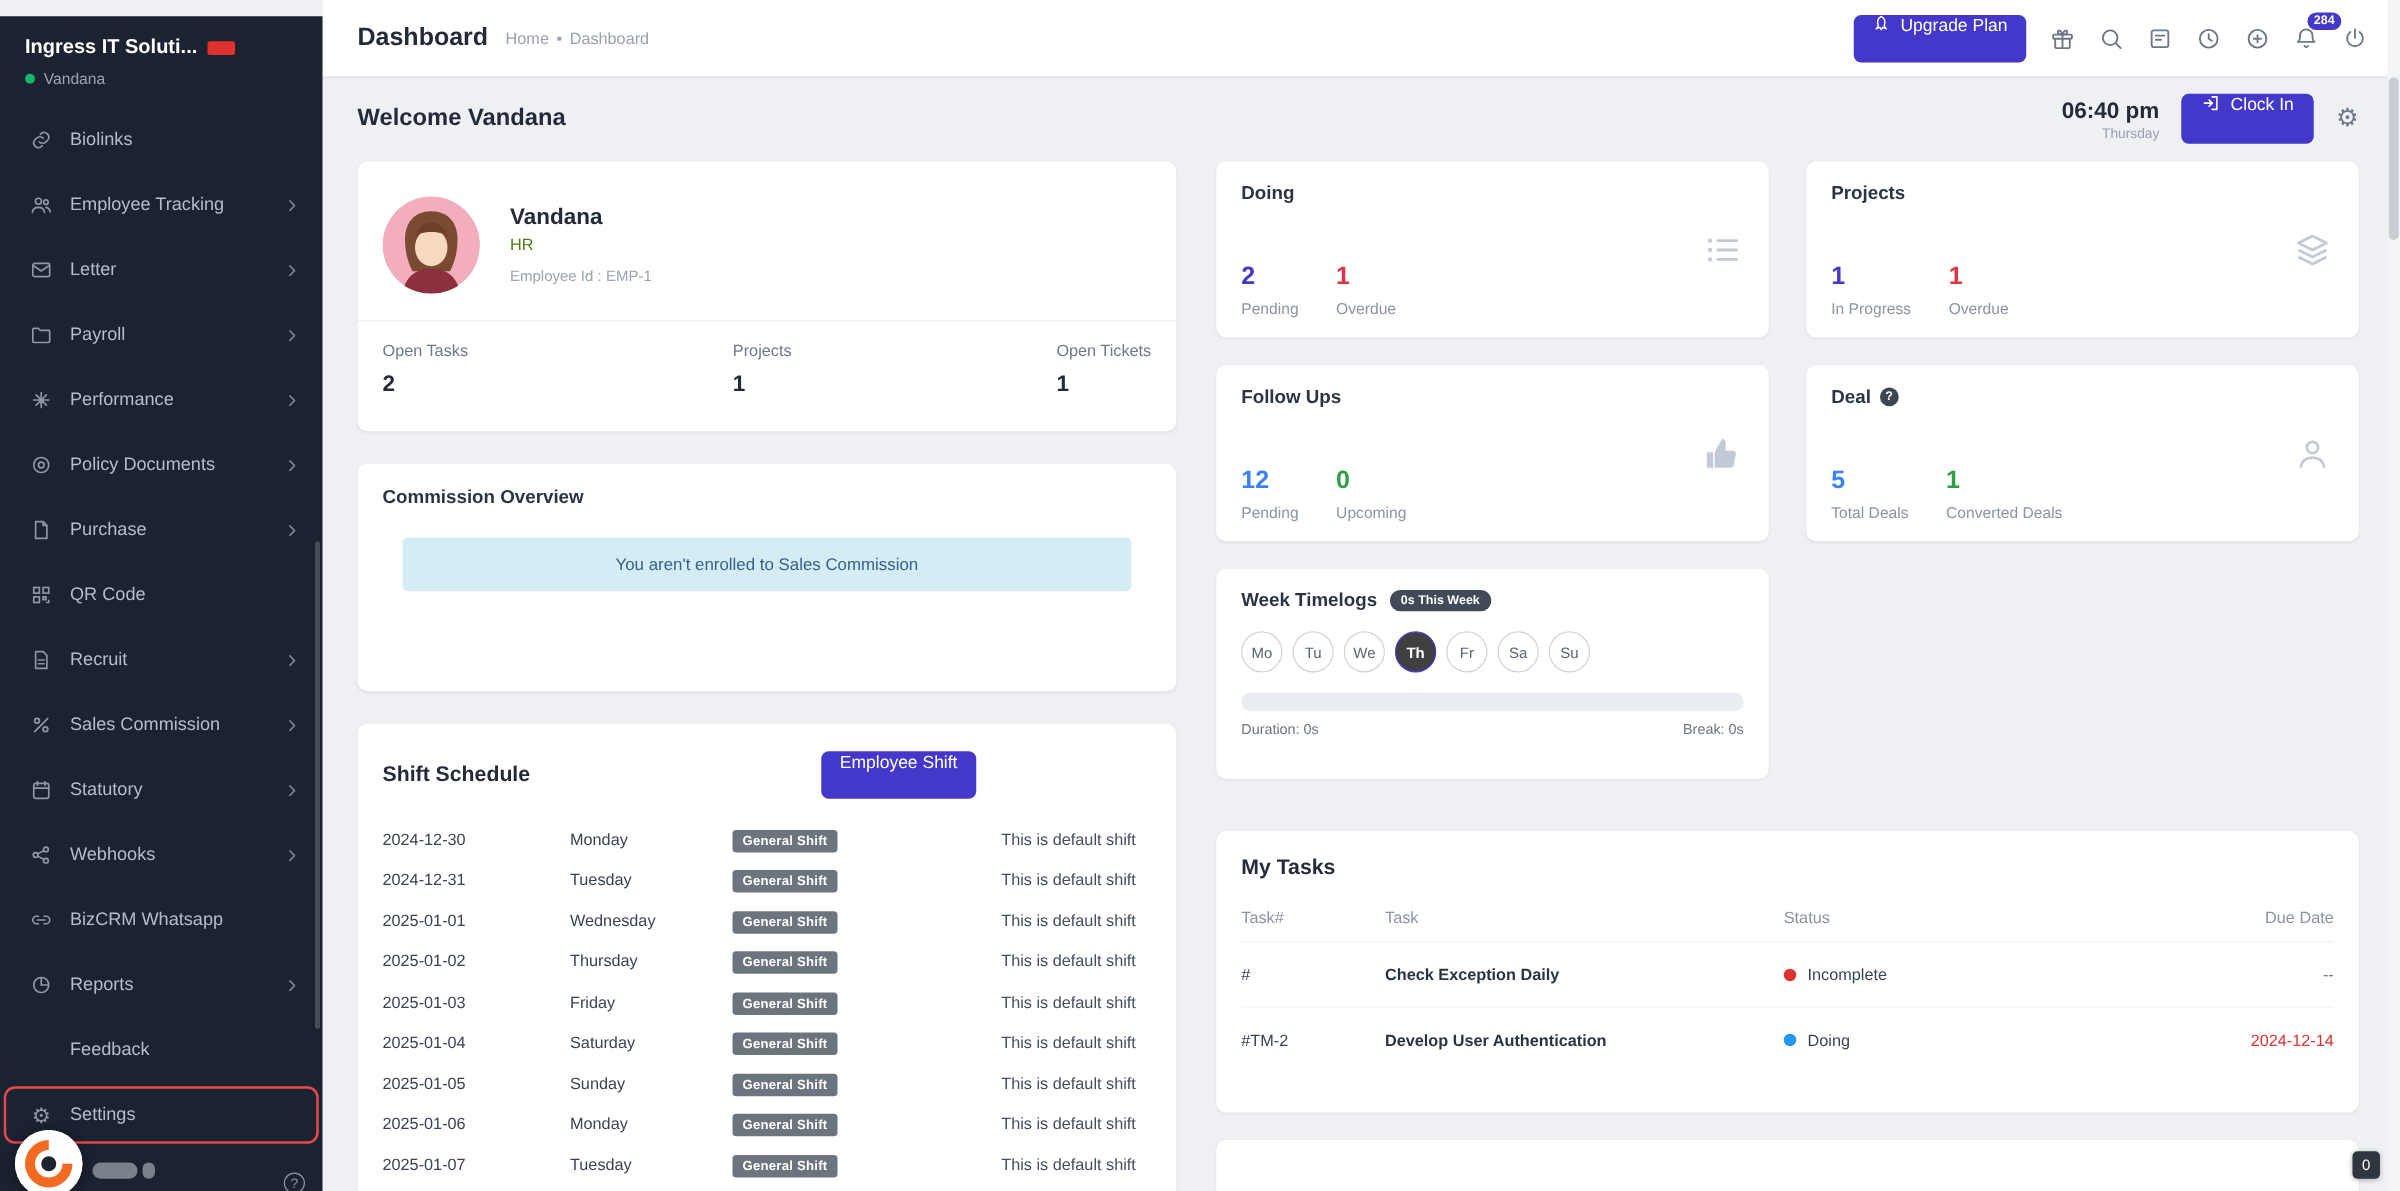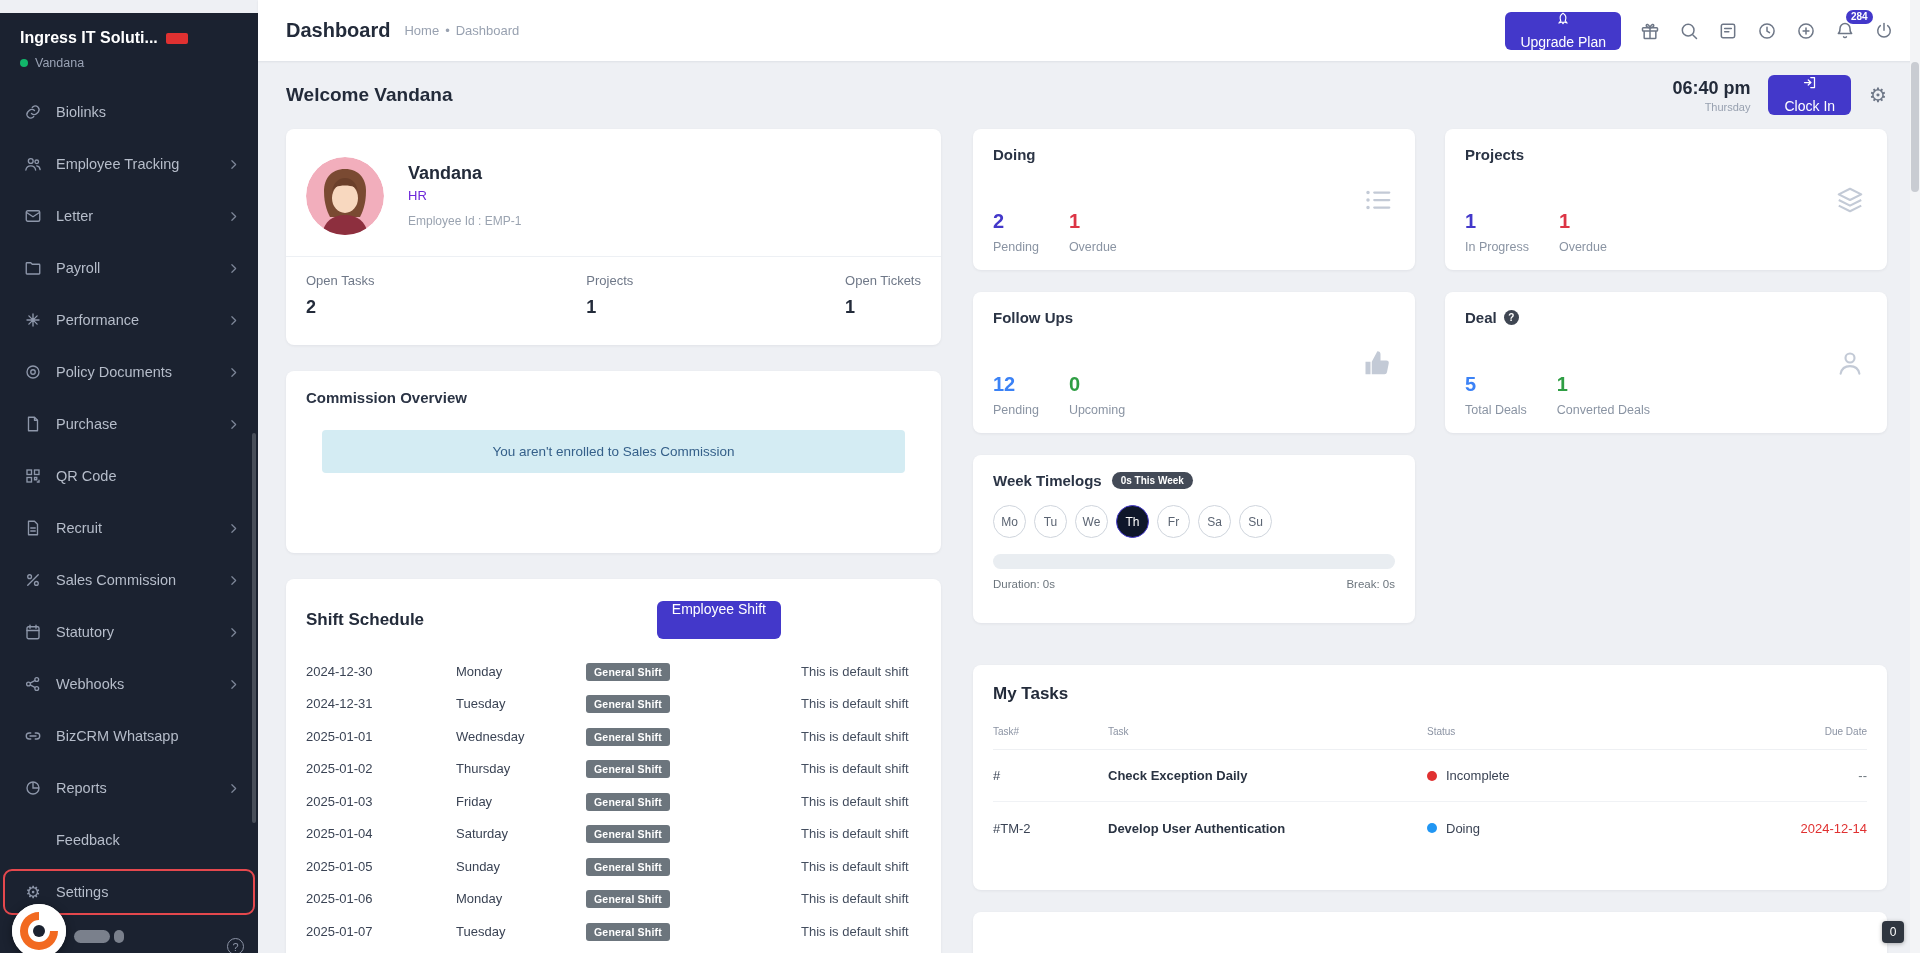--- a/index.html
+++ b/index.html
@@ -29,21 +29,21 @@
   .skel-pill.p1 { left:74px; bottom:23px; width:36px; }
   .skel-pill.p2 { left:114px; bottom:23px; width:10px; }
   .help-circle { position:absolute; right:14px; bottom:11px; width:17px; height:17px; border:1.5px solid #8b93a5; color:#8b93a5; border-radius:50%; font-size:11px; display:flex; align-items:center; justify-content:center; cursor:pointer; }
 
   
   .main { position:absolute; left:258px; top:0; right:0; height:100%; }
   .topbar { height:61px; background:#fff; display:flex; align-items:center; justify-content:space-between; padding:0 26px 0 28px; box-shadow:0 1px 2px rgba(16,24,40,.07); position:relative; z-index:2; }
   .tb-left { display:flex; align-items:center; gap:14px; }
   .tb-left h1 { font-size:20px; color:#232b3a; font-weight:700; }
   .crumb { font-size:13px; color:#98a1b0; display:flex; gap:6px; align-items:center; }
-  .btn-primary { background:#4338ca; color:#fff; border:none; border-radius:6px; display:inline-flex; align-items:center; gap:8px; font-size:14px; font-family:inherit; cursor:pointer;flex-direction:column; }
+  .btn-primary { background:#4338ca; color:#fff; border:none; border-radius:6px; display:inline-flex; align-items:flex-start; gap:8px; font-size:14px; font-family:inherit; cursor:pointer; }
   .upgrade { height:38px; padding:0 15px; }
   .tb-right { display:flex; align-items:center; gap:19px; }
   .hicon { color:#6e7787; display:inline-flex; cursor:pointer; position:relative; }
   .bell-badge { position:absolute; top:-11px; left:11px; background:#4338ca; color:#fff; font-size:10px; padding:1.5px 5px; border-radius:8px; font-weight:700; }
 
   .content { padding:12px 33px 0 28px; }
   .welcome-row { display:flex; align-items:center; justify-content:space-between; height:44px; margin-bottom:12px;gap:22px; }
   .welcome-row h2 { font-size:19px; color:#232b3a; font-weight:700; }
   .wr-right { display:flex; align-items:center; gap:18px; }
   .timebox { text-align:right; }
@@ -55,21 +55,21 @@
   .cols { display:flex; gap:32px; align-items:flex-start; }
   .left-col { flex:0 0 655px; width:655px; display:flex; flex-direction:column; gap:26px; }
   .right-col { flex:1; display:grid; grid-template-columns:1fr 1fr; gap:22px 30px; align-content:start; }
   .card { background:#fff; border-radius:8px; box-shadow:0 1px 3px rgba(16,24,40,.06); }
 
   
   .profile-card { height:216px; }
   .p-top { display:flex; align-items:center; gap:24px; padding:22px 20px 16px; height:127px; }
   .avatar { width:78px; height:78px; border-radius:50%; overflow:hidden; flex:0 0 78px; }
   .p-name { font-size:18px; font-weight:700; color:#232b3a; }
-  .p-role { font-size:13px; color:#6d28d9; margin-top:4px; }
+  .p-role { font-size:13px; color:#4d7c0f; margin-top:4px; }
   .p-emp { font-size:12px; color:#9aa3b0; margin-top:11px; }
   .p-stats { border-top:1px solid #edf0f4; display:flex; justify-content:space-between; padding:16px 20px 0; }
   .pst .lbl { font-size:13px; color:#6f7888; }
   .pst .val { font-size:18px; font-weight:700; color:#232b3a; margin-top:9px; }
 
   
   .commission-card { height:182px; padding:18px 20px; }
   .card-title { font-size:15px; font-weight:700; color:#2b3445; }
   .info-banner { margin:24px 16px 0; background:#d4ecf3; color:#35608a; text-align:center; font-size:13.5px; padding:14px 10px; border-radius:4px; }
 
@@ -94,27 +94,27 @@
   .num-indigo { color:#4338ca; } .num-red { color:#dc3545; }
   .num-blue { color:#3b82f6; } .num-green { color:#2f9e44; }
   .deal-q { display:inline-flex; width:15px; height:15px; background:#3f4652; color:#fff; border-radius:50%; font-size:10px; align-items:center; justify-content:center; margin-left:7px; font-weight:700; vertical-align:2px; cursor:pointer; }
 
   
   .week-card { height:168px; padding:17px 20px; }
   .week-head { display:flex; align-items:center; gap:10px; }
   .week-badge { background:#434a57; color:#fff; font-size:10px; font-weight:700; padding:3px 9px; border-radius:9px; }
   .day-pills { display:flex; gap:8px; margin-top:16px; }
   .pill { width:33px; height:33px; border-radius:50%; border:1px solid #cfd5dd; color:#5b6472; font-size:12px; display:flex; align-items:center; justify-content:center; cursor:pointer; background:#fff; }
-  .pill.active { background:#0f172a; border-color:#4338ca; color:#fff; }
+  .pill.active { background:#404040; border-color:#4338ca; color:#fff;font-weight:bold; }
   .progressbar { height:15px; background:#e9edf1; border-radius:8px; margin-top:16px; }
   .week-foot { display:flex; justify-content:space-between; font-size:11.5px; color:#6c757d; margin-top:9px; }
 
   
   .mytasks-card { grid-column:1 / -1; height:225px; padding:19px 20px 0; margin-top:20px; }
-  .mt-head { display:flex; color:#8b93a3; font-size:10px; padding:22px 0 12px; border-bottom:1px solid #eef0f3; }
+  .mt-head { display:flex; color:#8b93a3; font-size:13px; padding:22px 0 12px; border-bottom:1px solid #eef0f3; }
   .mt-row { display:flex; align-items:center; height:52px; border-bottom:1px solid #f0f2f5; font-size:13px; }
   .mt-row:last-child { border-bottom:none; }
   .c1 { width:115px; }
   .c2 { flex:1; }
   .strong { font-weight:700; color:#2a3342; }
   .c3 { width:330px; display:flex; align-items:center; gap:9px; }
   .c4 { width:110px; text-align:right; }
   .dot { width:10px; height:10px; border-radius:50%; display:inline-block; flex:0 0 10px; }
   .dot-red { background:#e03131; } .dot-blue { background:#2196f3; }
   .due-red { color:#e03131; } .due-muted { color:#6c757d; }

